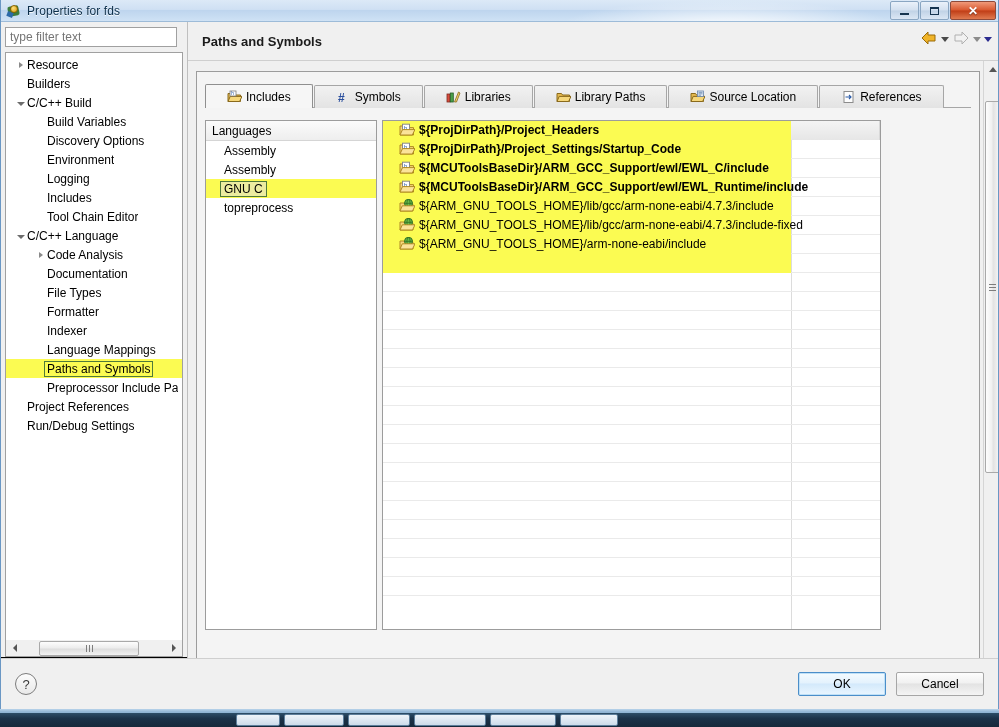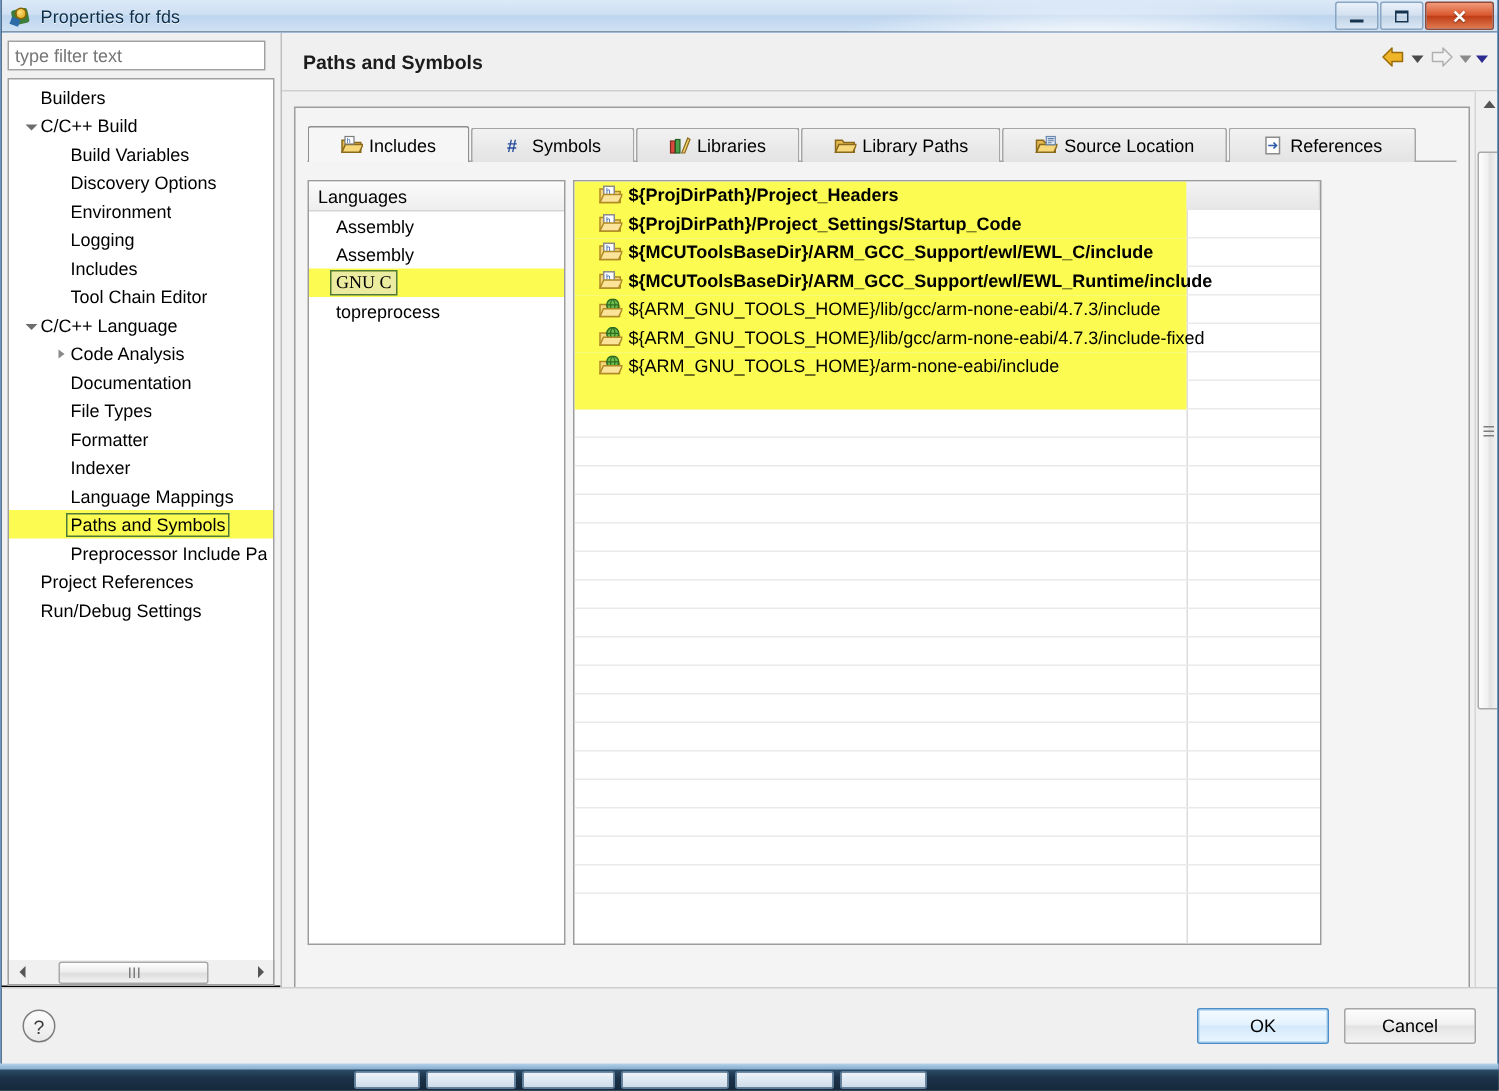--- a/index.html
+++ b/index.html
@@ -261,21 +261,21 @@
     background: linear-gradient(to bottom,#fbfbfb,#eeeeee);
     border-bottom: 1px solid #d5d5d5;
   }
   .lang-row {
     height: 19px; display: flex; align-items: center;
     padding-left: 18px; font-size: 12px;
   }
   .lang-row.sel { background: #fbfb52; }
   .lang-row.sel span {
     background: #ececa0; outline: 1px solid #4f7a3a;
-    padding: 0 3px; margin-left: -3px; font-family: Liberation Serif, serif;
+    padding: 0 3px; margin-left: -3px;
   }
 
   #inc-wrap {
     margin-left: 5px;
     width: 499px; height: 510px;
     position: relative;
   }
   #inc-panel { width: 499px; height: 510px; }
   .inc-rows { position: relative; }
   .inc-row {
@@ -413,20 +413,26 @@
         </span>
     </span>
   </div>
 
   <div id="body-area">
 
     <div id="left-col">
       <input id="filter-box" type="text" placeholder="type filter text" style="">
       <div id="tree-panel">
         <div id="tree-list">
+            <div class="tnode">
+              <span class="tw" style="margin-left: 8px;">
+                <span class="arrow-collapsed"></span>
+              </span>
+              <span class="tlabel">Resource</span>
+            </div>
             <div class="tnode">
               <span class="tw" style="margin-left: 8px;"></span>
               <span class="tlabel">Builders</span>
             </div>
             <div class="tnode">
               <span class="tw" style="margin-left: 8px;">
                 <span class="arrow-expanded"></span>
               </span>
               <span class="tlabel">C/C++ Build</span>
             </div>

